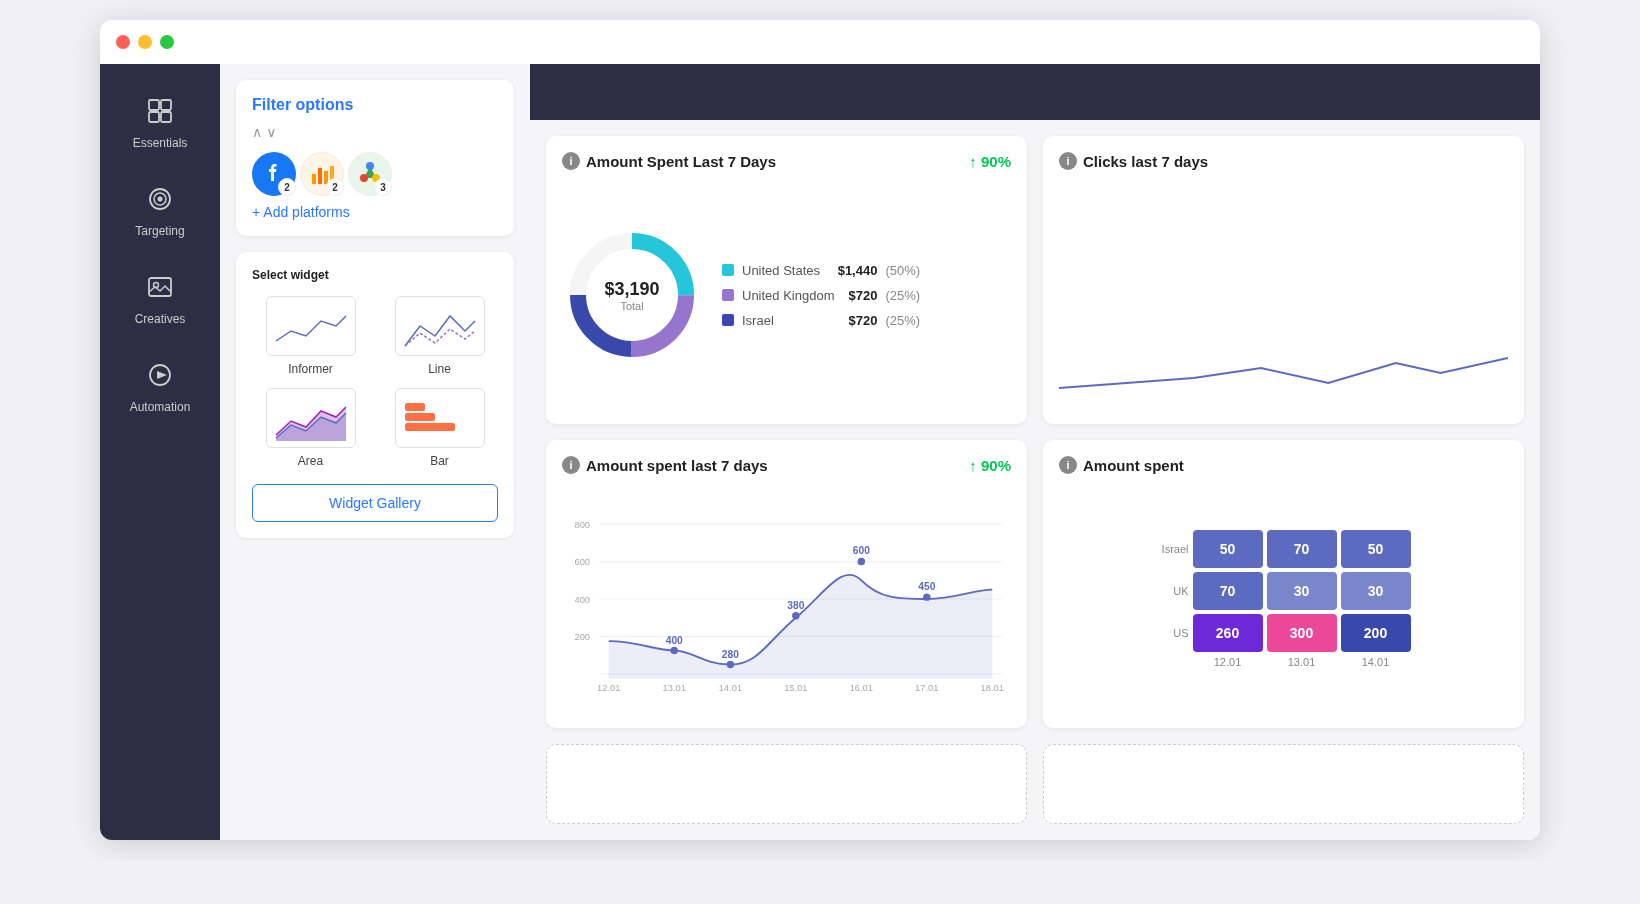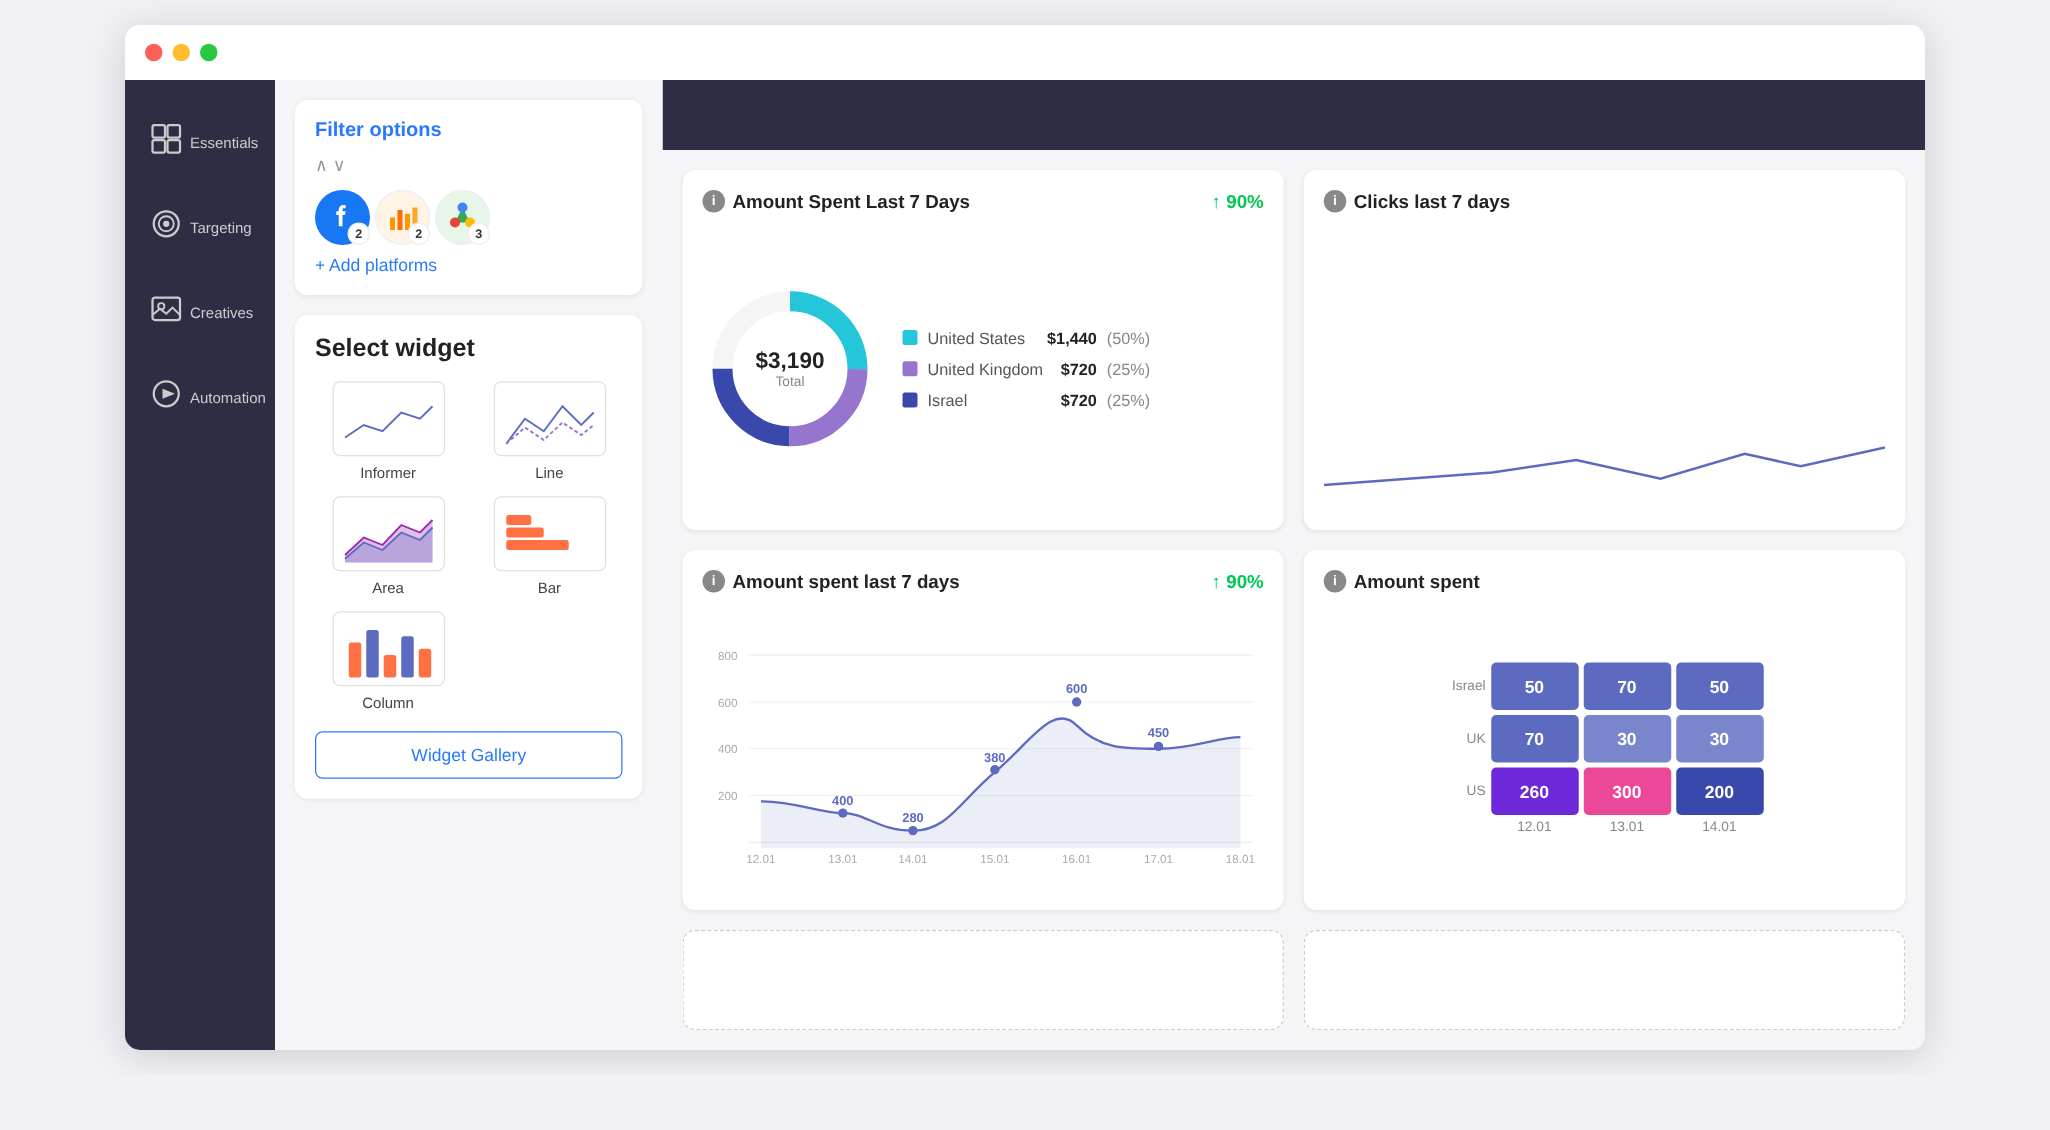--- a/index.html
+++ b/index.html
@@ -43,20 +43,21 @@
       background: #2d2d44;
       display: flex;
       flex-direction: column;
       align-items: center;
       padding: 20px 0;
       gap: 8px;
       flex-shrink: 0;
     }
     .sidebar-item {
       display: flex;
+      flex-direction: column;
       align-items: center;
       gap: 6px;
       padding: 14px 10px;
       border-radius: 8px;
       cursor: pointer;
       width: 100px;
       color: #aaa;
     }
     .sidebar-item .icon { font-size: 22px; color: #ccc; }
     .sidebar-item .label { font-size: 12px; color: #ccc; }
@@ -143,21 +144,21 @@
       cursor: pointer;
       margin-top: 8px;
     }
 
     .widget-card {
       background: #fff;
       border-radius: 10px;
       padding: 16px;
       box-shadow: 0 1px 4px rgba(0,0,0,0.07);
     }
-    .widget-title { font-size: 20px; font-weight: 700; color: #222; margin-bottom: 14px; }
+    .widget-title { font-size: 12px; font-weight: 700; color: #222; margin-bottom: 14px; }
 
     .widget-grid {
       display: grid;
       grid-template-columns: 1fr 1fr;
       gap: 12px;
     }
     .widget-item {
       display: flex;
       flex-direction: column;
       align-items: center;
@@ -485,32 +486,20 @@
               <div class="widget-thumb">
                 <svg width="80" height="50" viewBox="0 0 80 50">
                   <rect x="5" y="20" width="30" height="8" rx="2" fill="#ff7043"></rect>
                   <rect x="5" y="30" width="50" height="8" rx="2" fill="#ff7043"></rect>
                   <rect x="5" y="10" width="20" height="8" rx="2" fill="#ff7043"></rect>
                 </svg>
               </div>
               <span class="widget-label">Bar</span>
             </div>
 
-            <div class="widget-item">
-              <div class="widget-thumb">
-                <svg width="80" height="50" viewBox="0 0 80 50">
-                  <rect x="8" y="20" width="10" height="28" rx="2" fill="#ff7043"></rect>
-                  <rect x="22" y="10" width="10" height="38" rx="2" fill="#5c6bc0"></rect>
-                  <rect x="36" y="30" width="10" height="18" rx="2" fill="#ff7043"></rect>
-                  <rect x="50" y="15" width="10" height="33" rx="2" fill="#5c6bc0"></rect>
-                  <rect x="64" y="25" width="10" height="23" rx="2" fill="#ff7043"></rect>
-                </svg>
-              </div>
-              <span class="widget-label">Column</span>
-            </div>
 
           </div>
           <button class="widget-gallery-btn">Widget Gallery</button>
         </div>
       </div>
 
       <div class="right-panel">
 
         <div class="dashboard-header"></div>
 

